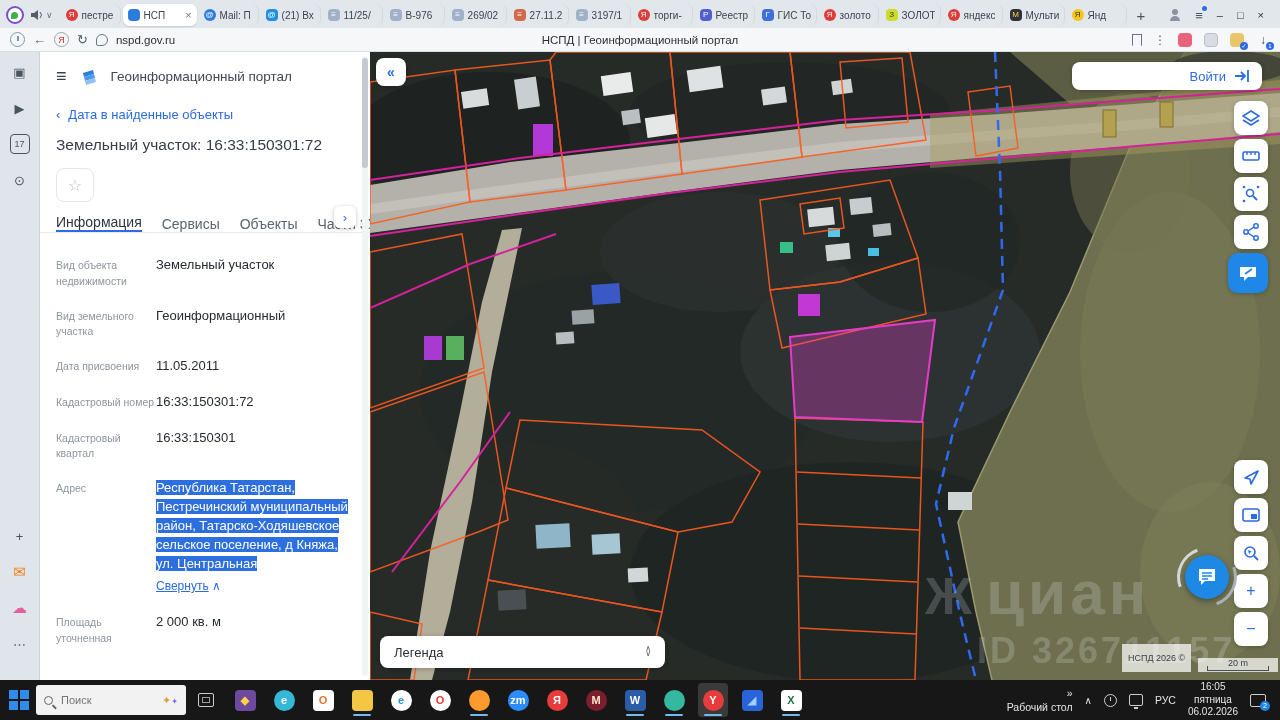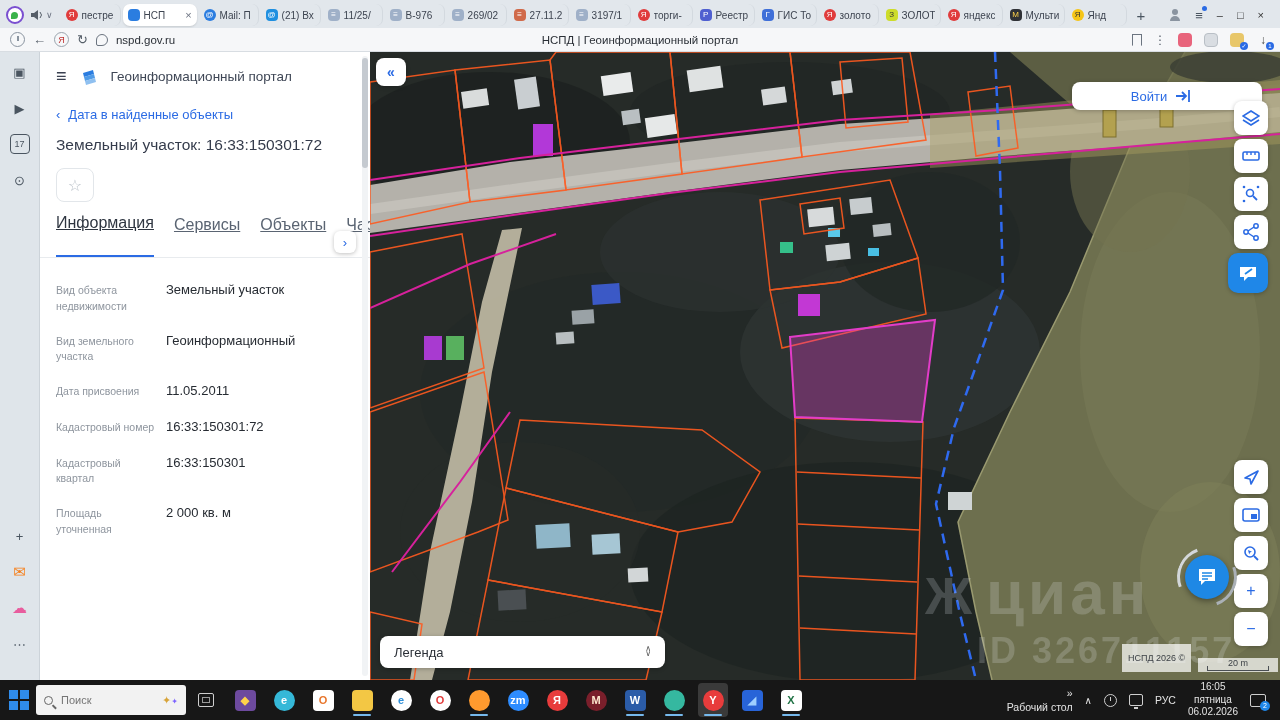--- a/index.html
+++ b/index.html
@@ -56,39 +56,39 @@
   
   .panel { position:absolute; left:40px; top:52px; width:330px; bottom:40px; background:#fff; overflow:hidden; z-index:5; }
   .p-head { display:flex; align-items:center; gap:12px; padding:14px 16px 6px 16px; }
   .hamb { font-size:18px; color:#3a4050; }
   .p-logo { width:20px; height:20px; }
   .p-apptitle { font-size:13.5px; color:#3f4756; }
   .backlink { display:flex; align-items:center; gap:8px; color:#2b6be4; font-size:13px; padding:14px 16px 0 16px; }
   .p-title { font-size:15.5px; color:#353c4c; font-weight:500; padding:14px 16px 0 16px; }
   .starbtn { margin:14px 16px 0 16px; width:38px; height:34px; border:1px solid #e2e6ea; border-radius:8px; display:flex; align-items:center; justify-content:center; color:#b9c0c8; font-size:16px; }
   .p-tabs { display:flex; align-items:flex-end; gap:20px; padding:12px 0 0 16px; border-bottom:1px solid #e8ebee; position:relative; }
-  .ptab { font-size:16px; color:#5a6472; padding-bottom:23px; white-space:nowrap;text-decoration:underline; }
+  .ptab { font-size:14px; color:#5a6472; padding-bottom:0; white-space:nowrap; }
   .ptab.active { color:#2e3540; border-bottom:2px solid #2b6be4; }
   .ptab-ovf { position:absolute; right:14px; bottom:4px; width:22px; height:22px; background:#fff; border-radius:6px; box-shadow:0 1px 4px rgba(0,0,0,.25); color:#2b6be4; font-size:13px; display:flex; align-items:center; justify-content:center; }
   .fields { padding:6px 16px 0 16px; }
-  .frow { display:flex; gap:10px; margin-top:17px; }
+  .frow { display:flex; margin-top:17px; }
   .flabel { width:100px; flex:0 0 auto; font-size:10.5px; color:#8e959e; line-height:1.5; padding-top:2px;}
   .fvalue { font-size:13px; color:#262b32; line-height:1.45; }
   .fvalue .hl { background:#2e6fe0; color:#fff; }
   .collapse-link { color:#2b6be4; font-size:12px; margin-top:5px; }
   .collapse-link .u { text-decoration:underline; }
   .p-scroll { position:absolute; right:2px; top:4px; width:6px; bottom:4px; background:#f1f3f5; border-radius:3px;}
   .p-thumb { position:absolute; right:0; top:2px; width:6px; height:110px; background:#c5cad0; border-radius:3px; }
 
   
   .map { position:absolute; left:370px; top:52px; right:0; bottom:40px; background:#262b28; overflow:hidden; }
   .map svg.terrain { position:absolute; left:0; top:0; width:100%; height:100%; }
   .mbtn { position:absolute; background:#fff; border-radius:8px; box-shadow:0 1px 4px rgba(0,0,0,.25); display:flex; align-items:center; justify-content:center; }
   .collapse-btn { left:6px; top:6px; width:30px; height:28px; color:#2b6be4; font-size:14px; font-weight:bold; }
-  .login-btn { right:18px; top:10px; width:190px; height:28px; justify-content:center; padding-right:12px; gap:8px; color:#2b6be4; font-size:13px;margin-top:20px; }
+  .login-btn { right:18px; top:10px; width:190px; height:28px; justify-content:flex-end; padding-right:12px; gap:8px; color:#2b6be4; font-size:13px; }
   .tbar { position:absolute; right:12px; display:flex; flex-direction:column; gap:4px; }
   .tbar.top { top:49px; }
   .tbar.bottom { top:408px; }
   .tool { width:34px; height:34px; background:#fff; border-radius:8px; box-shadow:0 1px 4px rgba(0,0,0,.25); display:flex; align-items:center; justify-content:center; color:#2b6be4; font-size:16px; }
   .tool.activeblue { width:40px; height:40px; background:#1f87e8; border-radius:10px; margin-left:-6px; }
   .fab { position:absolute; left:815px; top:503px; width:44px; height:44px; border-radius:50%; background:#1e88e5; display:flex; align-items:center; justify-content:center; box-shadow:0 2px 6px rgba(0,0,0,.4);}
   .fab::before{ content:""; position:absolute; inset:-8px; border-radius:50%; border:3px solid; border-color:transparent #aab0b6 transparent #d3d7da; transform:rotate(25deg); }
   .legend { position:absolute; left:10px; bottom:12px; width:285px; height:32px; background:#fff; border-radius:8px; box-shadow:0 1px 4px rgba(0,0,0,.25); display:flex; align-items:center; padding:0 14px; font-size:13px; color:#2a2f36; }
   .legend .stepper { margin-left:auto; display:flex; flex-direction:column; line-height:.62; font-size:8px; color:#555; }
   .wmark { position:absolute; left:555px; top:505px; color:rgba(235,240,245,.20); pointer-events:none; }
@@ -301,20 +301,27 @@
       </div>
     <div class="frow">
         <div class="flabel">Кадастровый номер</div>
         <div class="fvalue">16:33:150301:72</div>
       </div>
     <div class="frow">
         <div class="flabel">Кадастровый квартал</div>
         <div class="fvalue">16:33:150301</div>
       </div>
     <div class="frow">
+      <div class="flabel">Адрес</div>
+      <div class="fvalue">
+        <span class="hl">Республика Татарстан, Пестречинский муниципальный район, Татарско-Ходяшевское сельское поселение, д Княжа, ул. Центральная</span>
+        <div class="collapse-link"><span class="u">Свернуть</span> <span>∧</span></div>
+      </div>
+    </div>
+    <div class="frow">
         <div class="flabel">Площадь уточненная</div>
         <div class="fvalue">2 000 кв. м</div>
       </div>
 
   </div>
   <div class="p-scroll">
       <div class="p-thumb"></div>
     </div>
 </div>
 

